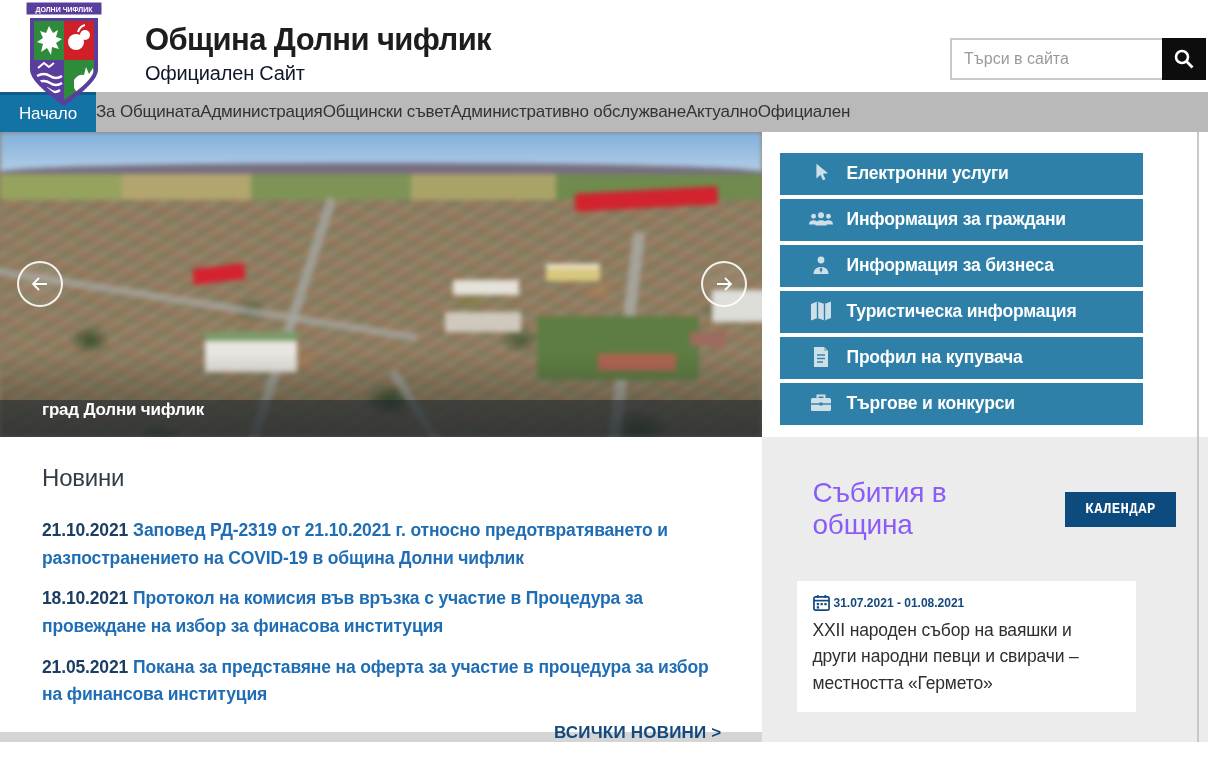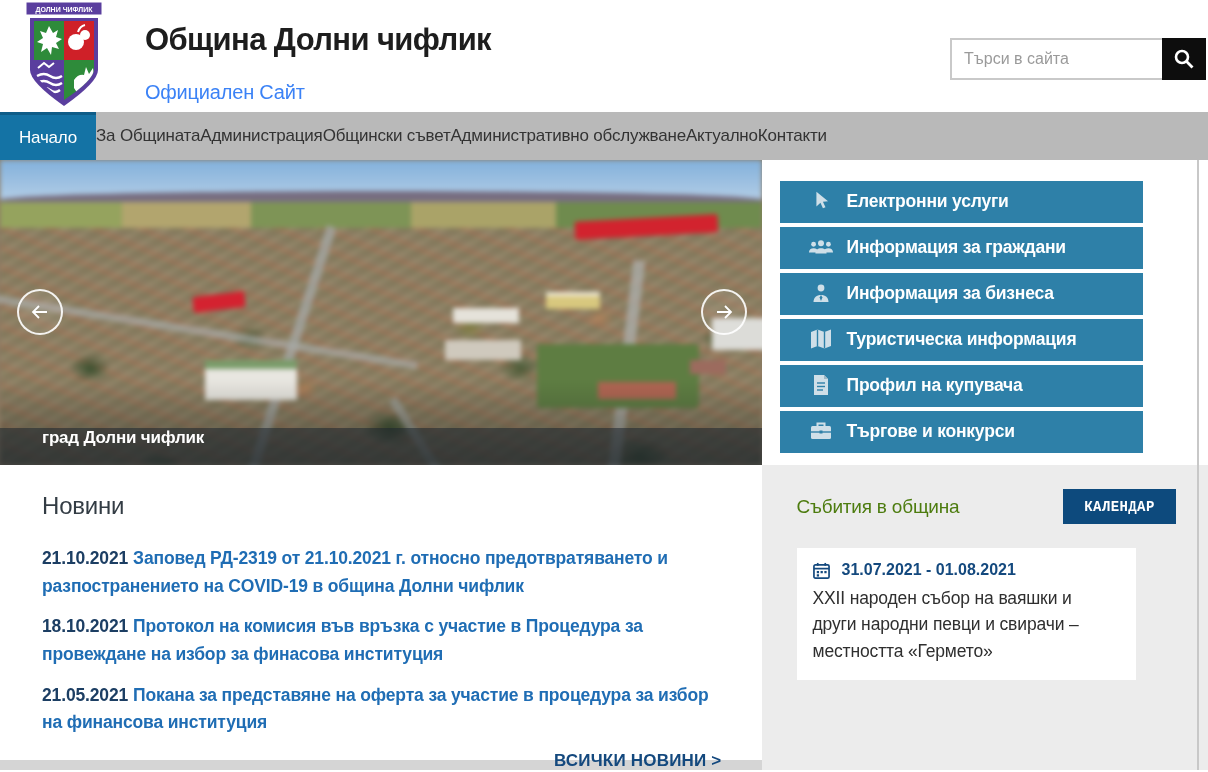--- a/index.html
+++ b/index.html
@@ -1,32 +1,32 @@
 <!DOCTYPE html>
 <html><head>
 <meta charset="utf-8">
 <style>
   html,body{margin:0;padding:0}
   body{width:1208px;height:772px;overflow:hidden;background:#fff;
        font-family:"Liberation Sans",sans-serif;position:relative}
 
   
-  .header{height:112px;position:relative;background:#fff}
+  .header{height:92px;position:relative;background:#fff}
   .logo{position:absolute;left:14px;top:2px;width:100px;height:108px}
   .titles{position:absolute;left:145px;top:22px}
   .site-title{font-size:31px;font-weight:700;color:#1d1d1d;margin:0;letter-spacing:-.6px}
-  .site-subtitle{font-size:20px;color:#3b82f6;margin-top:23px;letter-spacing:-.2px}
+  .site-subtitle{font-size:20px;color:#0f172a;margin-top:4px;letter-spacing:-.2px}
   .search{position:absolute;right:2px;top:38px;display:flex;height:42px}
   .search input{width:212px;height:42px;box-sizing:border-box;border:2px solid #c9c9c9;border-right:none;
       padding:0 12px;font-size:16px;color:#444;font-family:"Liberation Sans",sans-serif;outline:none}
   .search input::placeholder{color:#9a9a9a}
   .search-btn{width:44px;height:42px;background:#0d0d0d;border:none;display:flex;align-items:center;justify-content:center;cursor:pointer}
 
   
-  .nav{height:48px;background:#b9b9b9;display:flex}
+  .nav{height:40px;background:#b9b9b9;display:flex}
   .nav-item{display:flex;align-items:center;padding:0 0;font-size:17px;font-weight:500;
       color:#333;letter-spacing:-.2px;cursor:pointer;white-space:nowrap}
   .nav-item.active{background:#1473a5;color:#fff;padding:0 19px;border-top:3px solid #0f5d88;box-sizing:border-box}
 
   
   .main{display:flex;height:610px}
   .col-left{width:805px}
   .col-right{width:472px;position:relative}
   .page-edge{position:absolute;right:9px;top:0;bottom:0;width:2px;background:#c8c8c8}
 
@@ -85,25 +85,25 @@
   
   .services{height:305px;box-sizing:border-box;padding:21px 0 0 18px;background:#fff}
   .service-btn{width:363px;height:42px;background:#2e80a8;border:none;margin-bottom:4px;display:flex;
       align-items:center;cursor:pointer;border-bottom:2px solid #26704f00}
   .service-icon{margin-left:22px;width:26px;height:24px;display:flex;align-items:center;justify-content:center}
   .service-label{margin-left:13px;color:#fff;font-size:17.5px;font-weight:700;letter-spacing:-.2px}
 
   
   .events{height:305px;background:#ececec;box-sizing:border-box;padding:24px 32px 0 35px}
   .events-head{display:flex;justify-content:space-between;align-items:center}
-  .events-head h2{font-size:19px;font-weight:400;color:#4d7c0f;margin:0;letter-spacing:-.2px}
+  .events-head h2{font-size:28px;font-weight:400;color:#8b5cf6;margin:16px;letter-spacing:-.2px}
   .calendar-btn{width:113px;height:35px;background:#0d4a7d;color:#fff;border:none;font-size:14px;
       font-weight:700;letter-spacing:.4px;cursor:pointer;font-family:Liberation Mono, monospace}
   .event-card{background:#fff;margin-top:24px;width:339px;box-sizing:border-box;padding:13px 16px 16px}
-  .event-date{display:flex;align-items:center;gap:12px;color:#14497e;font-weight:700;font-size:16px}
+  .event-date{display:flex;align-items:center;gap:4px;color:#14497e;font-weight:700;font-size:12px}
   .event-text{margin-top:6px;font-size:17.5px;line-height:1.5;color:#2f2f2f;letter-spacing:-.15px}
 </style>
 </head>
 <body>
 
 <div class="header">
   <svg class="logo" viewBox="0 0 100 108">
     <rect x="12" y="0" width="76" height="13" fill="#5a3e9e" stroke="#fff" stroke-width="1"></rect>
     <text x="50" y="9.5" font-size="7" fill="#fff" text-anchor="middle" font-weight="bold">ДОЛНИ ЧИФЛИК</text>
     <path d="M16 16 h68 v52 q0 12 -34 36 q-34 -24 -34 -36 z" fill="#5a3e9e"></path>
@@ -141,21 +141,21 @@
   </div>
 </div>
 
 <div class="nav">
   <div class="nav-item active">Начало</div>
   <div class="nav-item">За Общината</div>
   <div class="nav-item">Администрация</div>
   <div class="nav-item">Общински съвет</div>
   <div class="nav-item">Административно обслужване</div>
   <div class="nav-item">Актуално</div>
-  <div class="nav-item">Контакти</div>
+  <div class="nav-item">Официален</div>
 </div>
 
 <div class="main">
 
   <div class="col-left">
 
     <div class="hero">
       <div class="scene">
         <div class="sky"></div>
           <div class="hills"></div>

